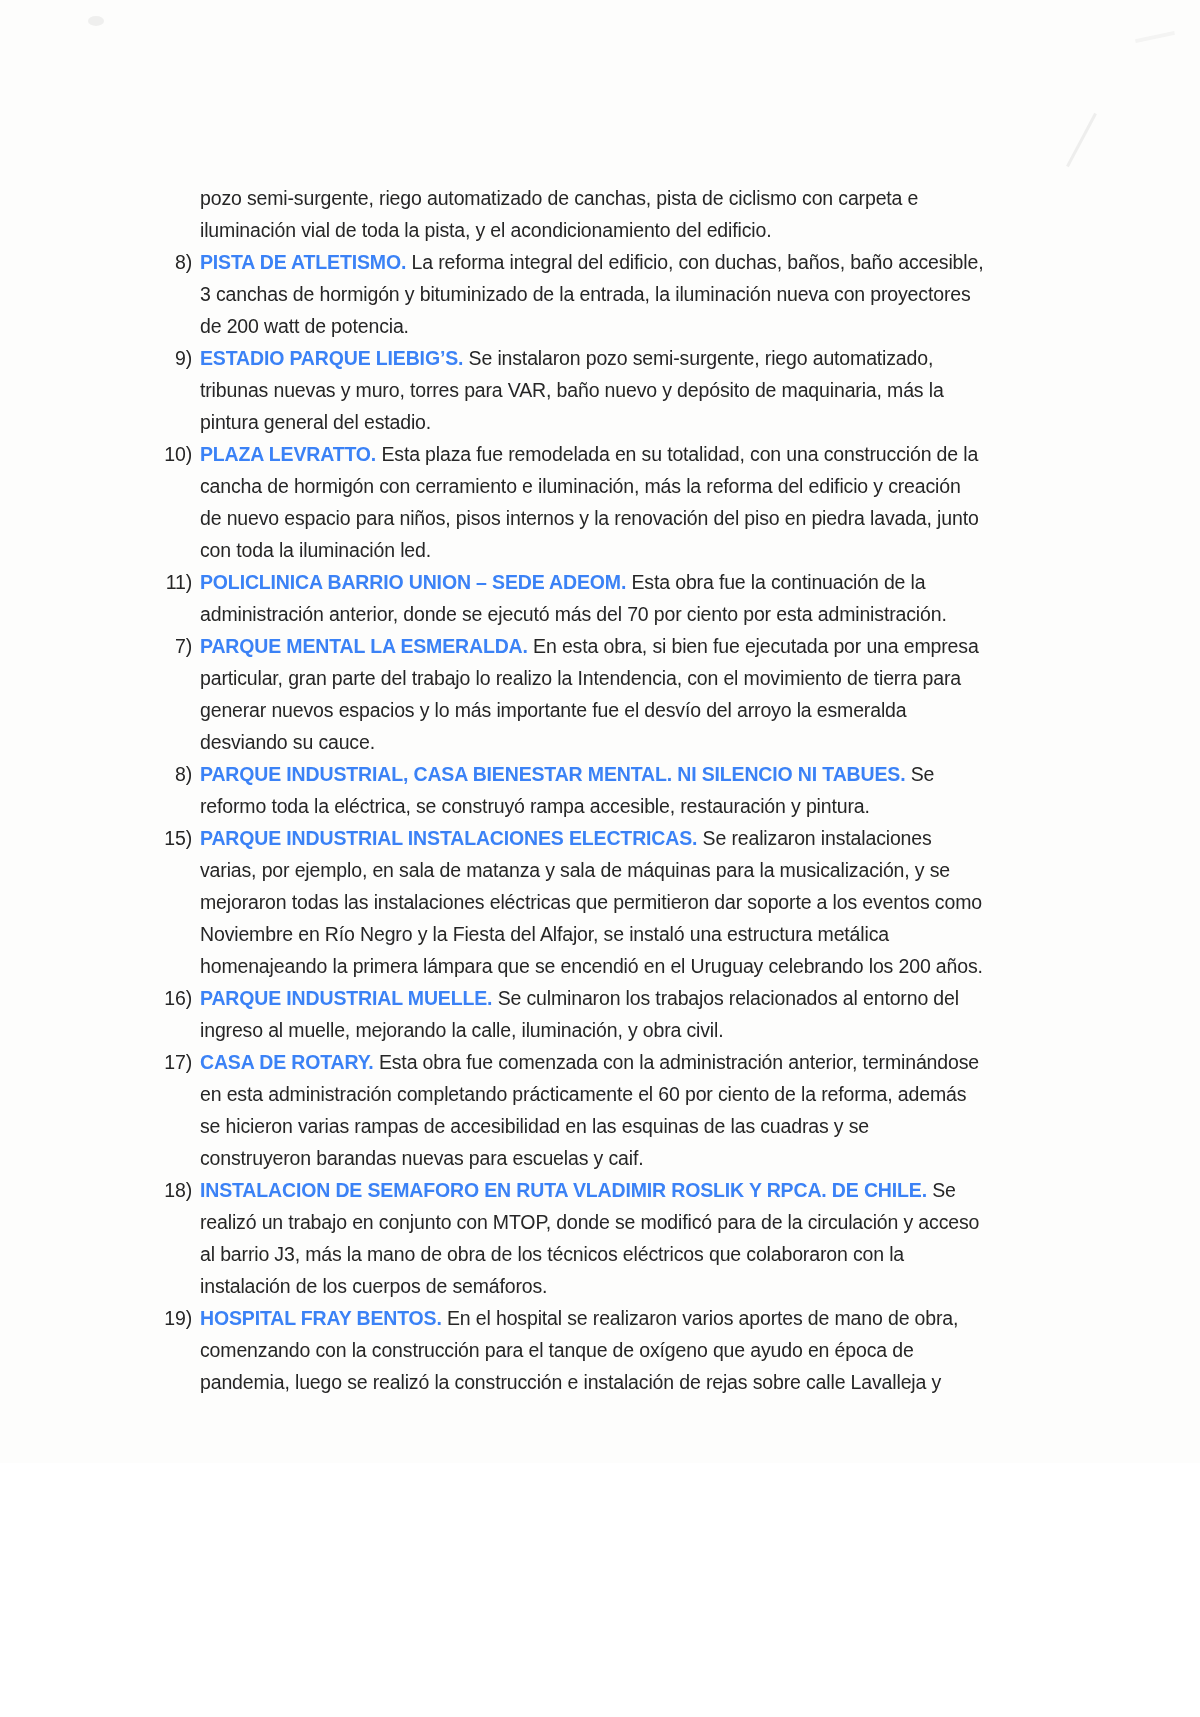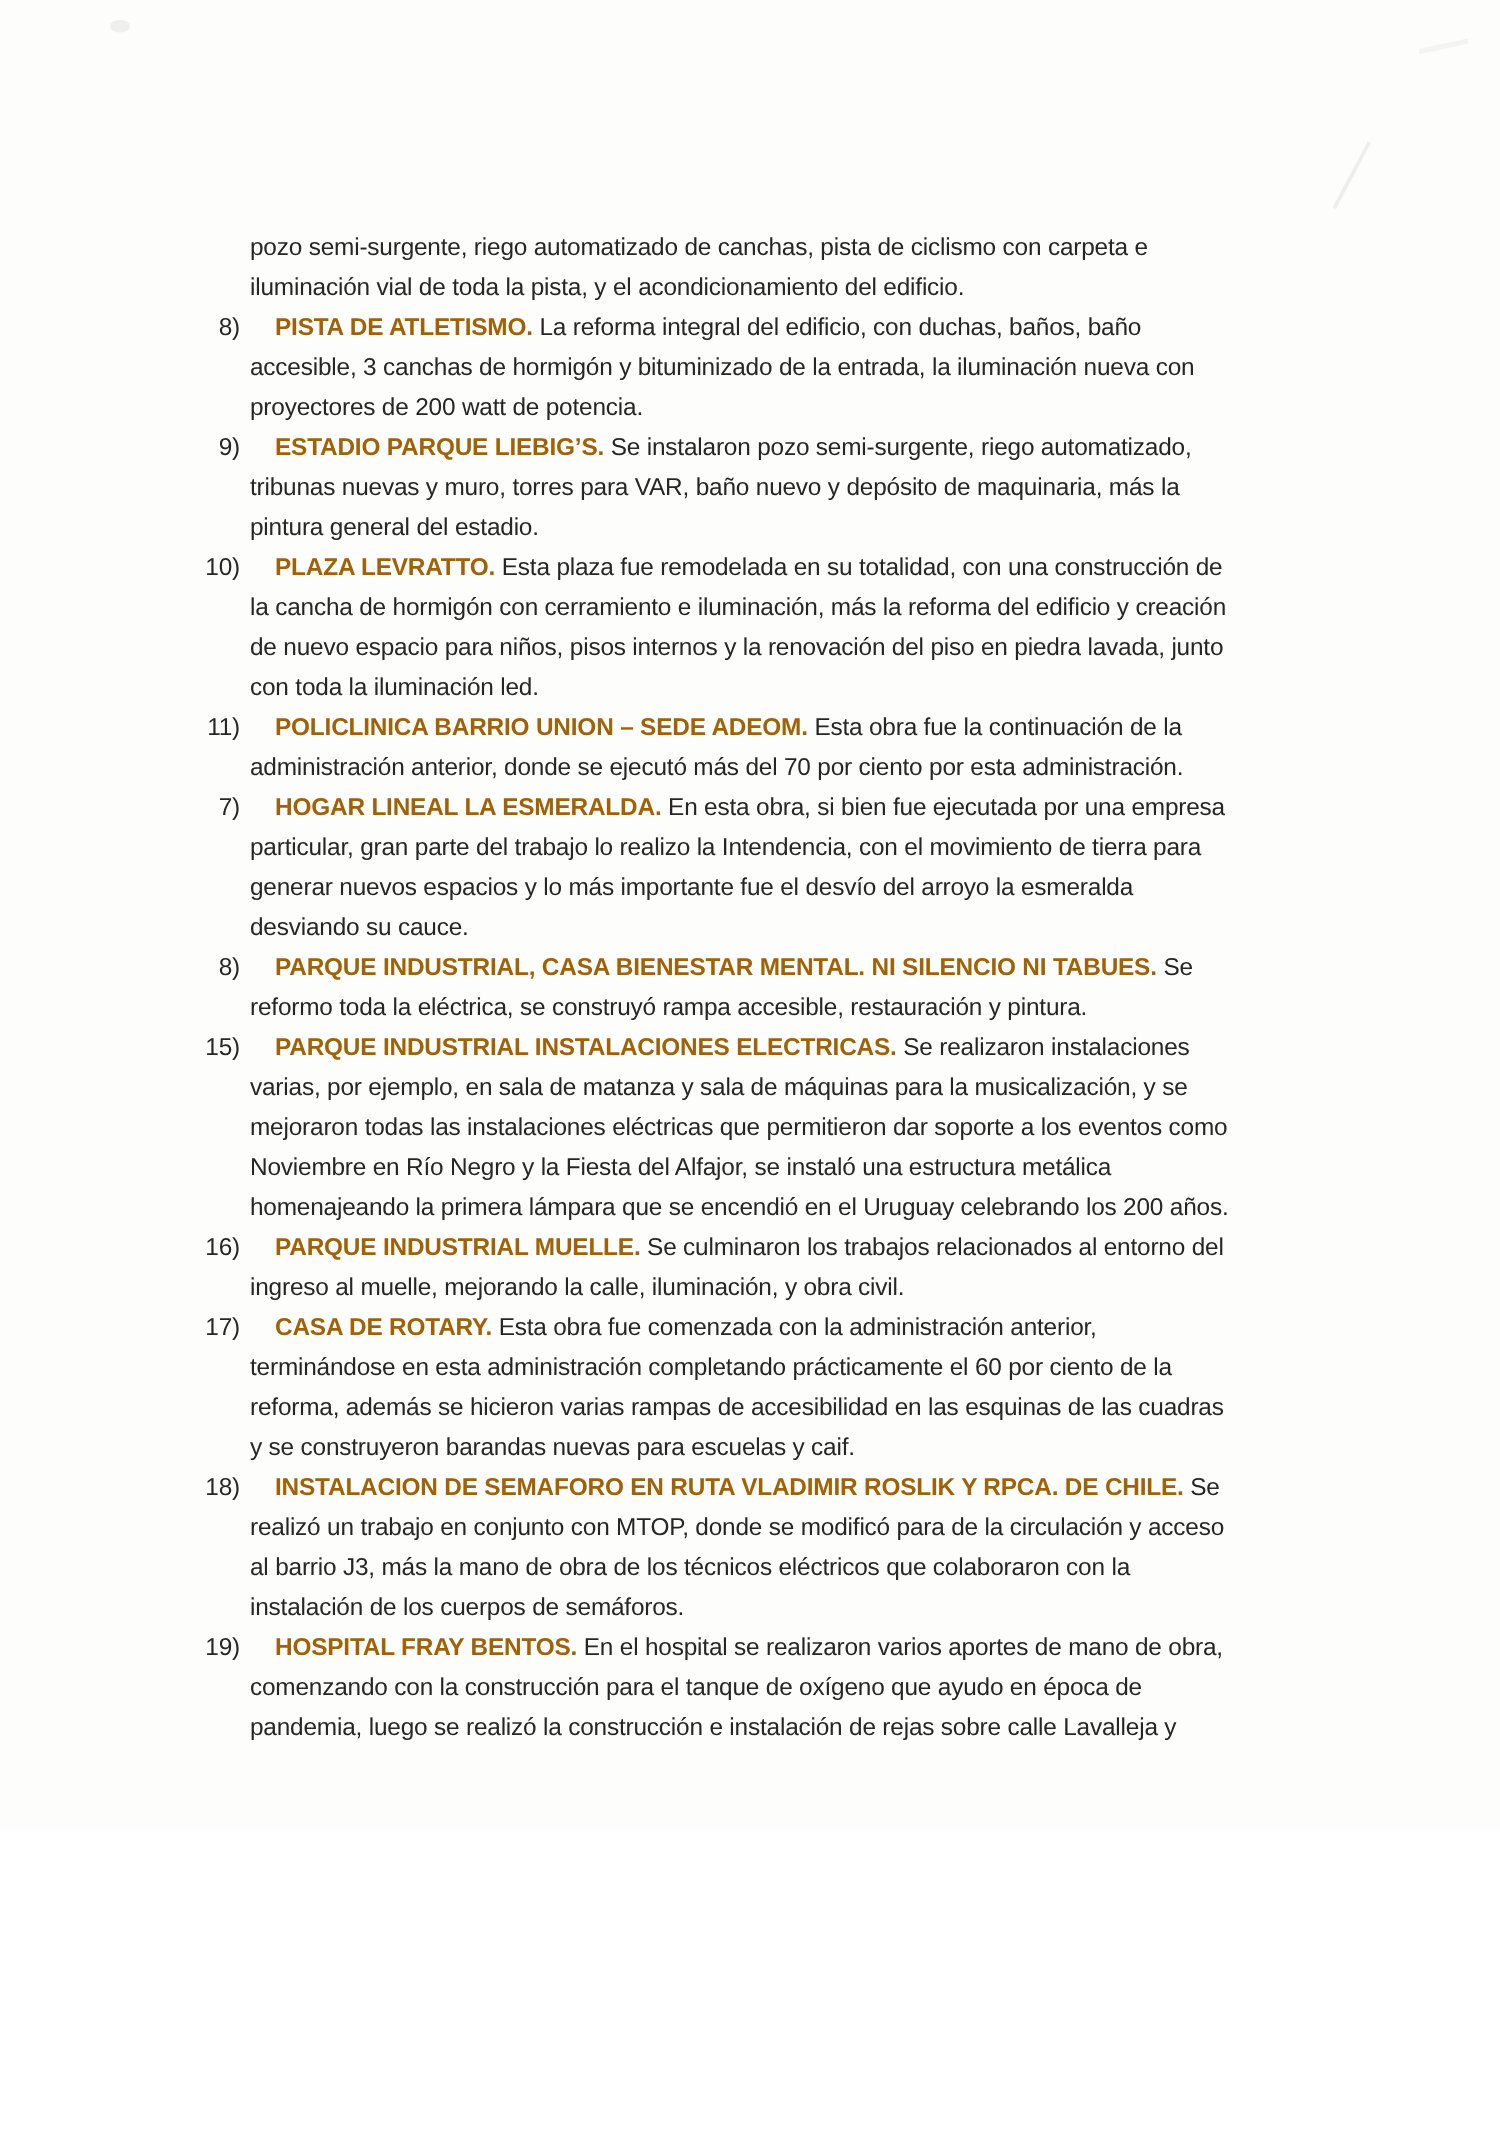--- a/index.html
+++ b/index.html
@@ -59,22 +59,21 @@
     width: 50px;
     padding-right: 8px;
     text-align: right;
     white-space: nowrap;
   }
   .body {
     width: 785px;
   }
   .title {
     font-weight: bold;
-    color: #a16207;
-    margin-left: 20px;
+    color: #3b82f6;
   }
 </style>
 </head>
 <body>
 
 <div class="page">
   <div class="artifact a1"></div>
   <div class="artifact a2"></div>
   <div class="artifact a3"></div>
 
@@ -111,21 +110,21 @@
       <div class="body">
         <span class="title">POLICLINICA BARRIO UNION – SEDE ADEOM.</span>
         <span>Esta obra fue la continuación de la administración anterior, donde se ejecutó más del 70 por ciento por esta administración.</span>
       </div>
     </div>
 
 
     <div class="item">
       <span class="num">7)</span>
       <div class="body">
-        <span class="title">HOGAR LINEAL LA ESMERALDA.</span>
+        <span class="title">PARQUE MENTAL LA ESMERALDA.</span>
         <span>En esta obra, si bien fue ejecutada por una empresa particular, gran parte del trabajo lo realizo la Intendencia, con el movimiento de tierra para generar nuevos espacios y lo más importante fue el desvío del arroyo la esmeralda desviando su cauce.</span>
       </div>
     </div>
 
     <div class="item">
       <span class="num">8)</span>
       <div class="body">
         <span class="title">PARQUE INDUSTRIAL, CASA BIENESTAR MENTAL. NI SILENCIO NI TABUES.</span>
         <span>Se reformo toda la eléctrica, se construyó rampa accesible, restauración y pintura.</span>
       </div>

